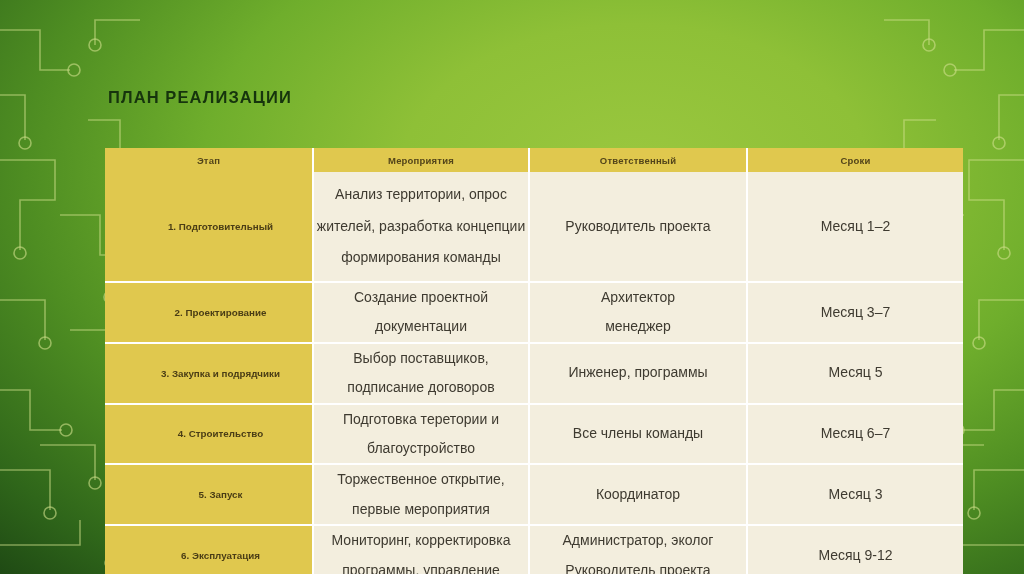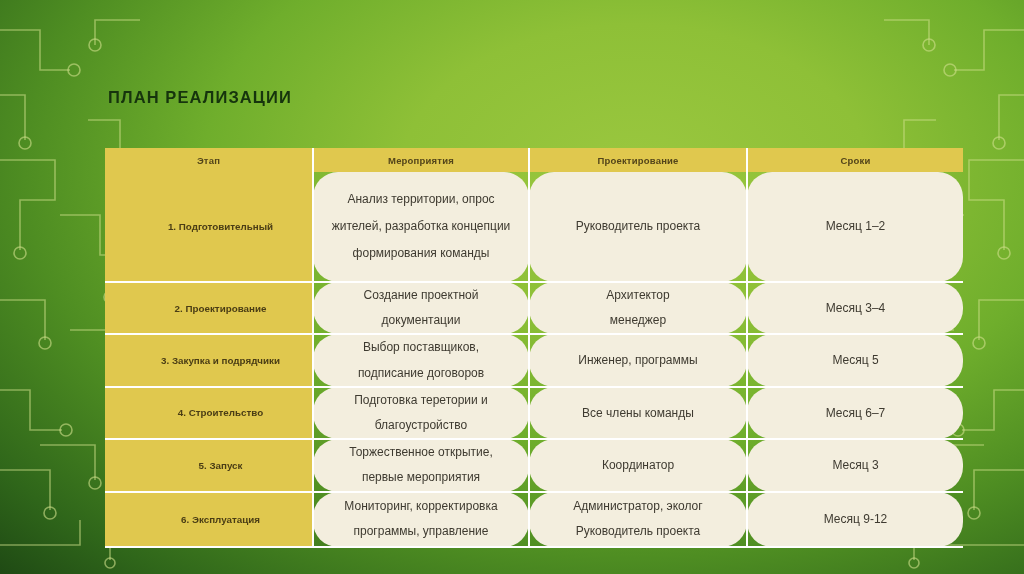--- a/index.html
+++ b/index.html
@@ -40,25 +40,24 @@
     color:#4a3d15;
     font-size:9.8px;
     font-weight:bold;
     text-align:center;
     border-bottom:2px solid #ffffff;
     padding-left:24px;
   }
   td.cell{
     background:#f3eede;
     color:#3e3a30;
-    font-size:12px;
+    font-size:14px;
     text-align:center;
     border-bottom:2px solid #ffffff;
     line-height:2.25;
-    border-radius:25px;
   }
   td.cell.sep{border-left:2px solid #ffffff;}
   .c1{width:208px}.c2{width:216px}.c3{width:218px}.c4{width:216px}
   .lines span{display:block;}
 </style>
 </head>
 <body>
 
 <div class="slide">
 
@@ -126,21 +125,21 @@
       <colgroup>
         <col class="c1">
           <col class="c2">
           <col class="c3">
           <col class="c4">
       </colgroup>
       <thead>
         <tr>
           <th>Этап</th>
           <th class="sep">Мероприятия</th>
-          <th class="sep">Проектирование</th>
+          <th class="sep">Ответственный</th>
           <th class="sep">Сроки</th>
         </tr>
       </thead>
       <tbody>
         <tr style="height:110px">
           <td class="stage">1. Подготовительный</td>
           <td class="cell sep">
             <div class="lines">
               <span>Анализ территории, опрос</span>
               <span>жителей, разработка концепции</span>
@@ -168,21 +167,21 @@
             </div>
           </td>
           <td class="cell sep">
             <div class="lines" style="line-height:2.1">
               <span>Архитектор</span>
               <span>менеджер</span>
             </div>
           </td>
           <td class="cell sep">
             <div class="lines" style="line-height:1.4">
-              <span>Месяц 3–4</span>
+              <span>Месяц 3–7</span>
             </div>
           </td>
         </tr>
 
         <tr style="height:50px">
           <td class="stage">3. Закупка и подрядчики</td>
           <td class="cell sep">
             <div class="lines" style="line-height:2.1">
               <span>Выбор поставщиков,</span>
               <span>подписание договоров</span>

